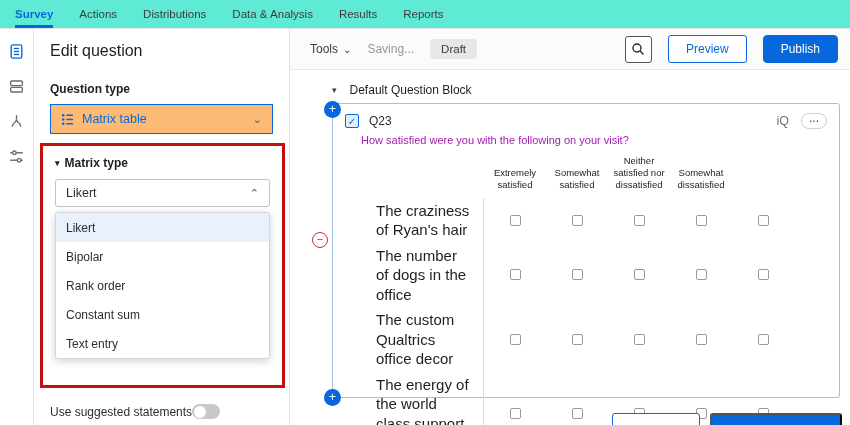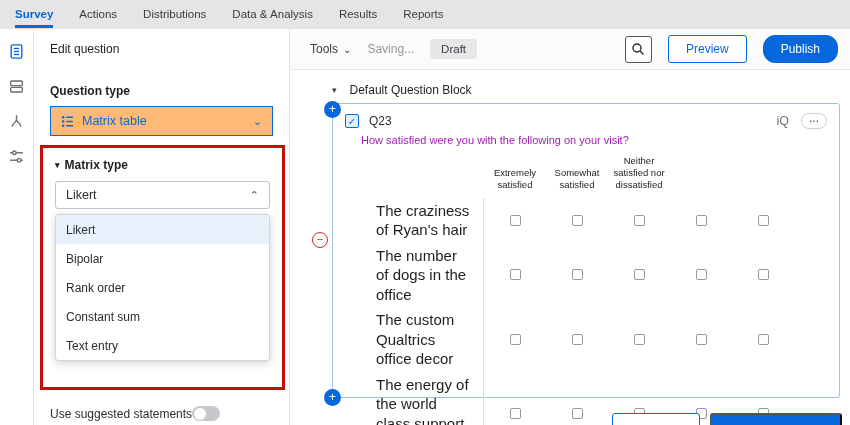--- a/index.html
+++ b/index.html
@@ -1,39 +1,39 @@
 <!DOCTYPE html>
 <html><head>
 <meta charset="utf-8">
 <style>
   *{margin:0;padding:0;box-sizing:border-box}
   html,body{width:850px;height:425px}
   body{position:relative;overflow:hidden;background:#fff;color:#2d2d30;
        font-family:"Liberation Sans",sans-serif;}
 
   
-  .topnav{position:absolute;top:0;left:0;right:0;height:29px;background:#e5e5e5;
+  .topnav{position:absolute;top:0;left:0;right:0;height:29px;background:#5eead4;
           border-bottom:1px solid #e3e3e6;display:flex;align-items:stretch;
           padding-left:15px;gap:26px;z-index:10}
   .tab{position:relative;display:flex;align-items:center;font-size:11.5px;
        color:#3c3c40;cursor:pointer;white-space:nowrap}
   .tab.active{color:#0768dd;font-weight:bold}
   .tab.active::after{content:"";position:absolute;left:0;right:0;bottom:0;
        height:3px;background:#0768dd}
 
   
   .rail{position:absolute;top:29px;left:0;bottom:0;width:34px;background:#fff;
         border-right:1px solid #e3e3e6;display:flex;flex-direction:column;
         align-items:center;padding-top:12px;gap:15px;z-index:5}
   .rail-btn{width:20px;height:20px;display:flex;align-items:center;justify-content:center;cursor:pointer}
 
   
   .panel{position:absolute;top:29px;left:34px;bottom:0;width:256px;background:#fff;
          border-right:1px solid #e3e3e6;padding:13px 16px 0;z-index:4}
-  .panel-title{font-size:12px;color:#1f1f23;margin-bottom:28px}
+  .panel-title{font-size:16px;color:#1f1f23;margin-bottom:22px}
   .section-label{font-size:12px;font-weight:bold;color:#1f1f23}
   .select-blue{margin-top:8px;height:30px;border:1px solid #0768dd;border-radius:0;
        display:flex;align-items:center;padding:0 10px;gap:8px;color:#0768dd;
        font-size:12.5px;background:#fdba74;cursor:pointer}
   .select-blue .chev{margin-left:auto;font-size:11px}
   .redbox{margin:9px -12px 0 -10px;border:3px solid #c40f0f;padding:10px 12px 0;
        height:245px;overflow:hidden;background:#fff}
   .mt-header{display:flex;align-items:center;gap:5px;font-size:12px;font-weight:bold;
        color:#1f1f23;cursor:pointer}
   .mt-header .caret{font-size:9px}
@@ -58,21 +58,21 @@
        padding:0 12px 0 20px;gap:16px}
   .tools-btn{display:flex;align-items:center;gap:5px;font-size:12px;color:#3c3c40;cursor:pointer}
   .tools-btn .chev{font-size:10px}
   .saving{font-size:12px;color:#97979c}
   .pill{background:#e7e7ea;border-radius:3px;padding:4px 11px;font-size:11.5px;color:#3c3c40}
   .tb-spacer{flex:1}
   .search-btn{width:27px;height:27px;border:1px solid #54545a;border-radius:3px;background:#fff;
        display:flex;align-items:center;justify-content:center;cursor:pointer}
   .btn-outline{border:1px solid #0768dd;border-radius:3px;background:#fff;color:#0768dd;
        font-size:12px;padding:6px 17px;cursor:pointer}
-  .btn-primary{border:1px solid #0768dd;border-radius:12px;background:#0768dd;color:#fff;
+  .btn-primary{border:1px solid #0768dd;border-radius:4px;background:#0768dd;color:#fff;
        font-size:12px;padding:6px 17px;cursor:pointer}
 
   
   .canvas{position:absolute;top:70px;left:290px;right:0;bottom:0;background:#fff}
   .block-header{position:absolute;left:42px;top:13px;display:flex;align-items:center;gap:13px;
        font-size:12px;color:#1f1f23;cursor:pointer}
   .block-header .caret{font-size:9px;color:#3c3c40}
   .qbox{position:absolute;left:42px;top:33px;width:508px;height:295px;background:#fff;
        border:1px solid #9cc0ec;border-radius:3px}
   .add-btn{position:absolute;width:17px;height:17px;border-radius:50%;background:#0768dd;
@@ -251,20 +251,21 @@
     </div>
 
     <div class="q-text">How satisfied were you with the following on your visit?</div>
 
     <div class="matrix">
       <div class="m-head">
         <span class="m-spacer"></span>
         <span class="hcell">Extremely satisfied</span>
         <span class="hcell">Somewhat satisfied</span>
         <span class="hcell">Neither satisfied nor dissatisfied</span>
+        <span class="hcell">Somewhat dissatisfied</span>
       </div>
 
       <div class="m-row">
         <span class="m-label">The craziness of Ryan's hair</span>
         <span class="m-cells">
           <span class="ccell">
               <span class="cb"></span>
             </span>
           <span class="ccell">
               <span class="cb"></span>

